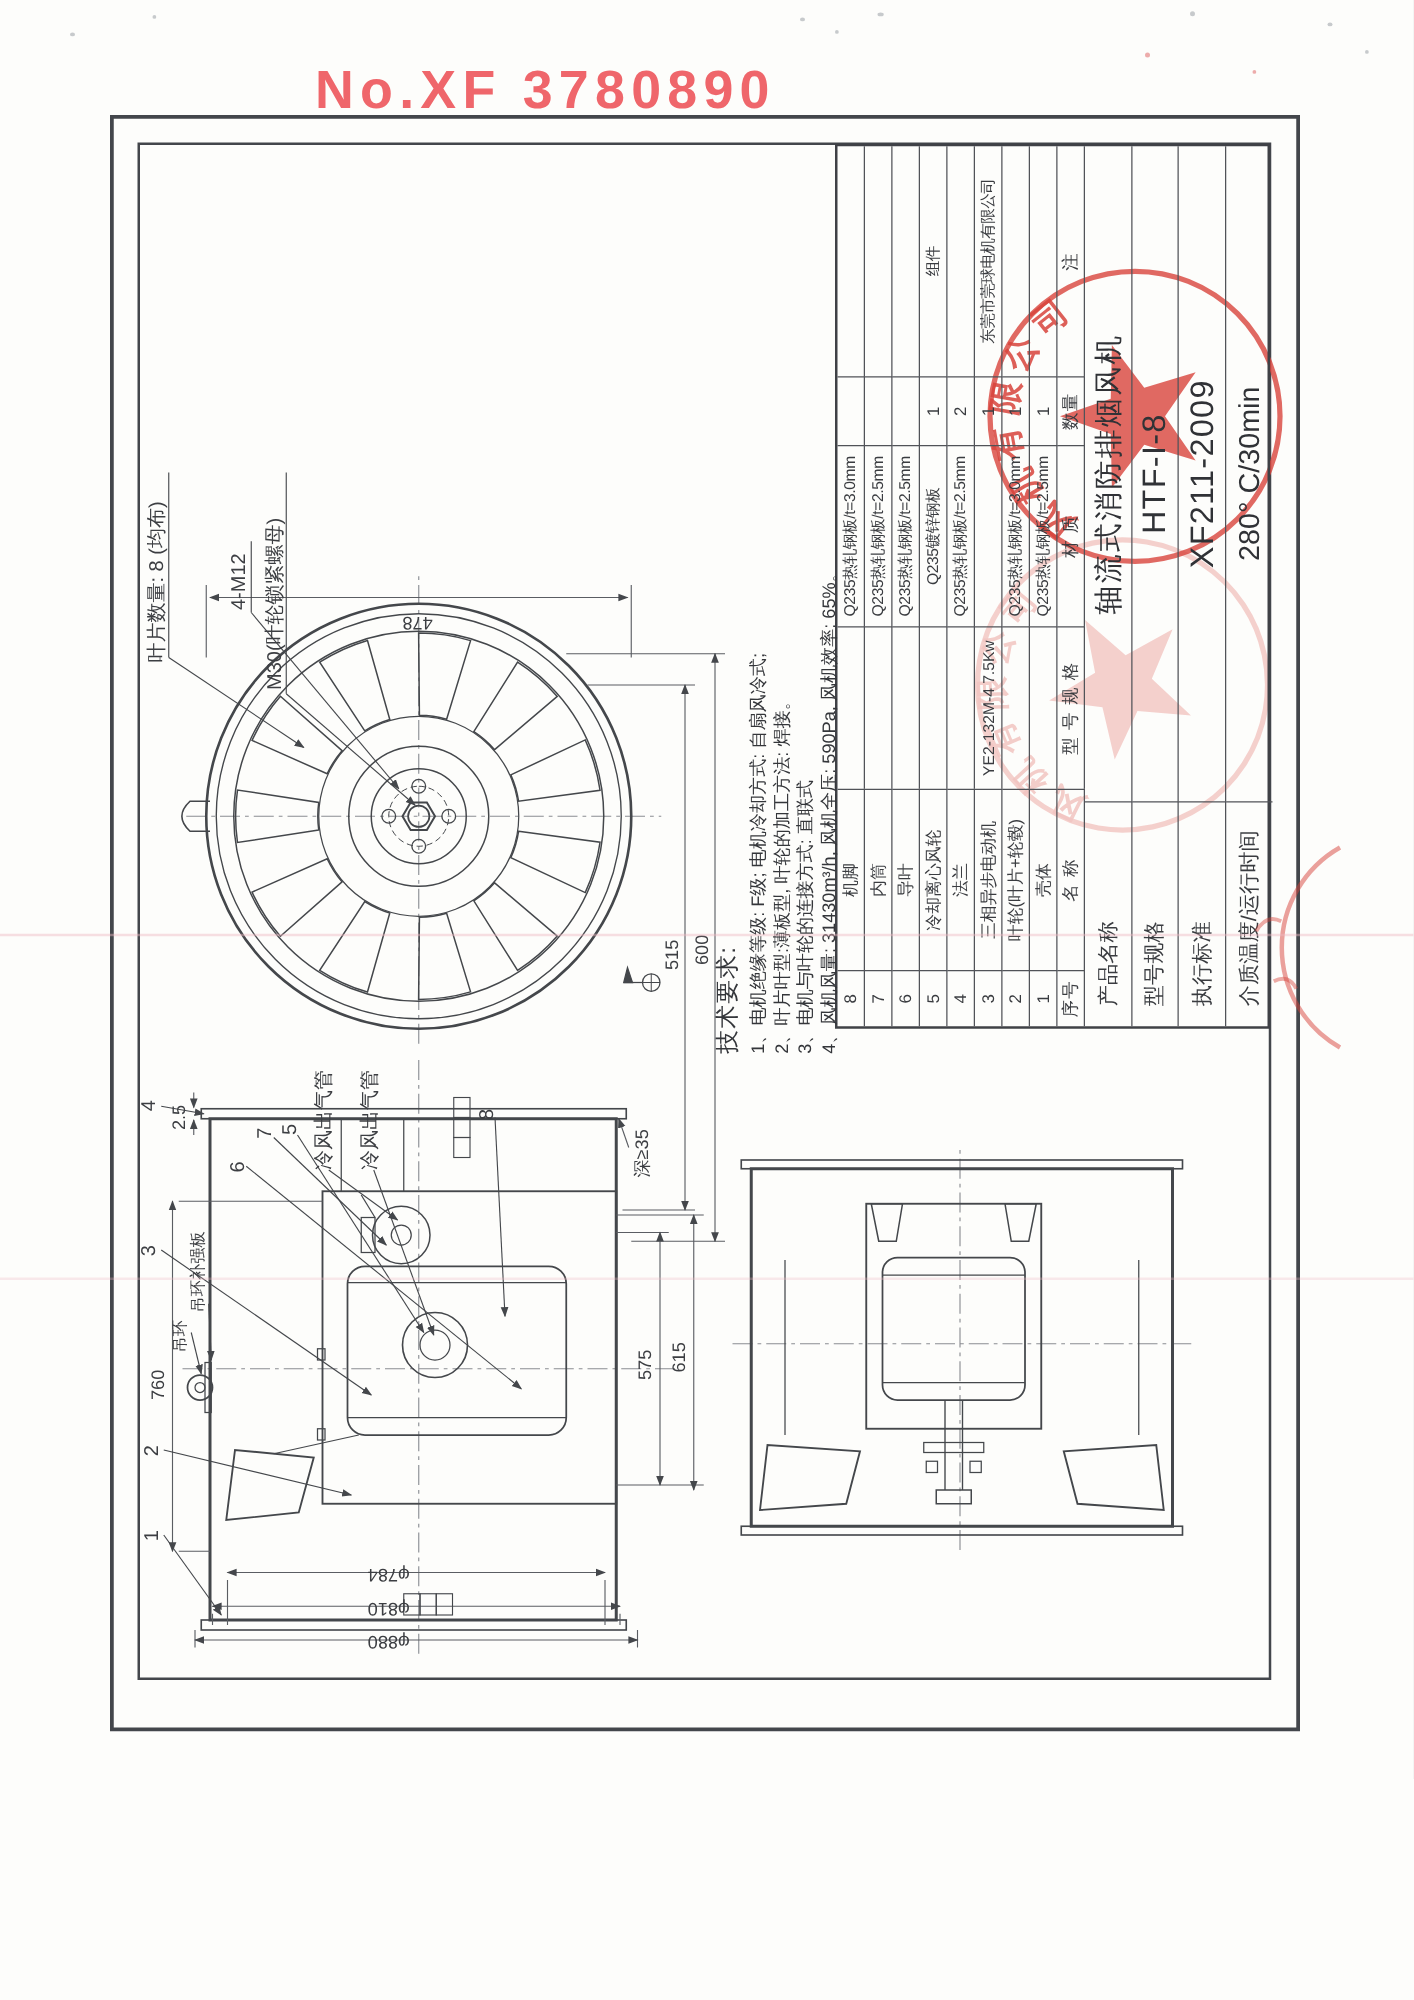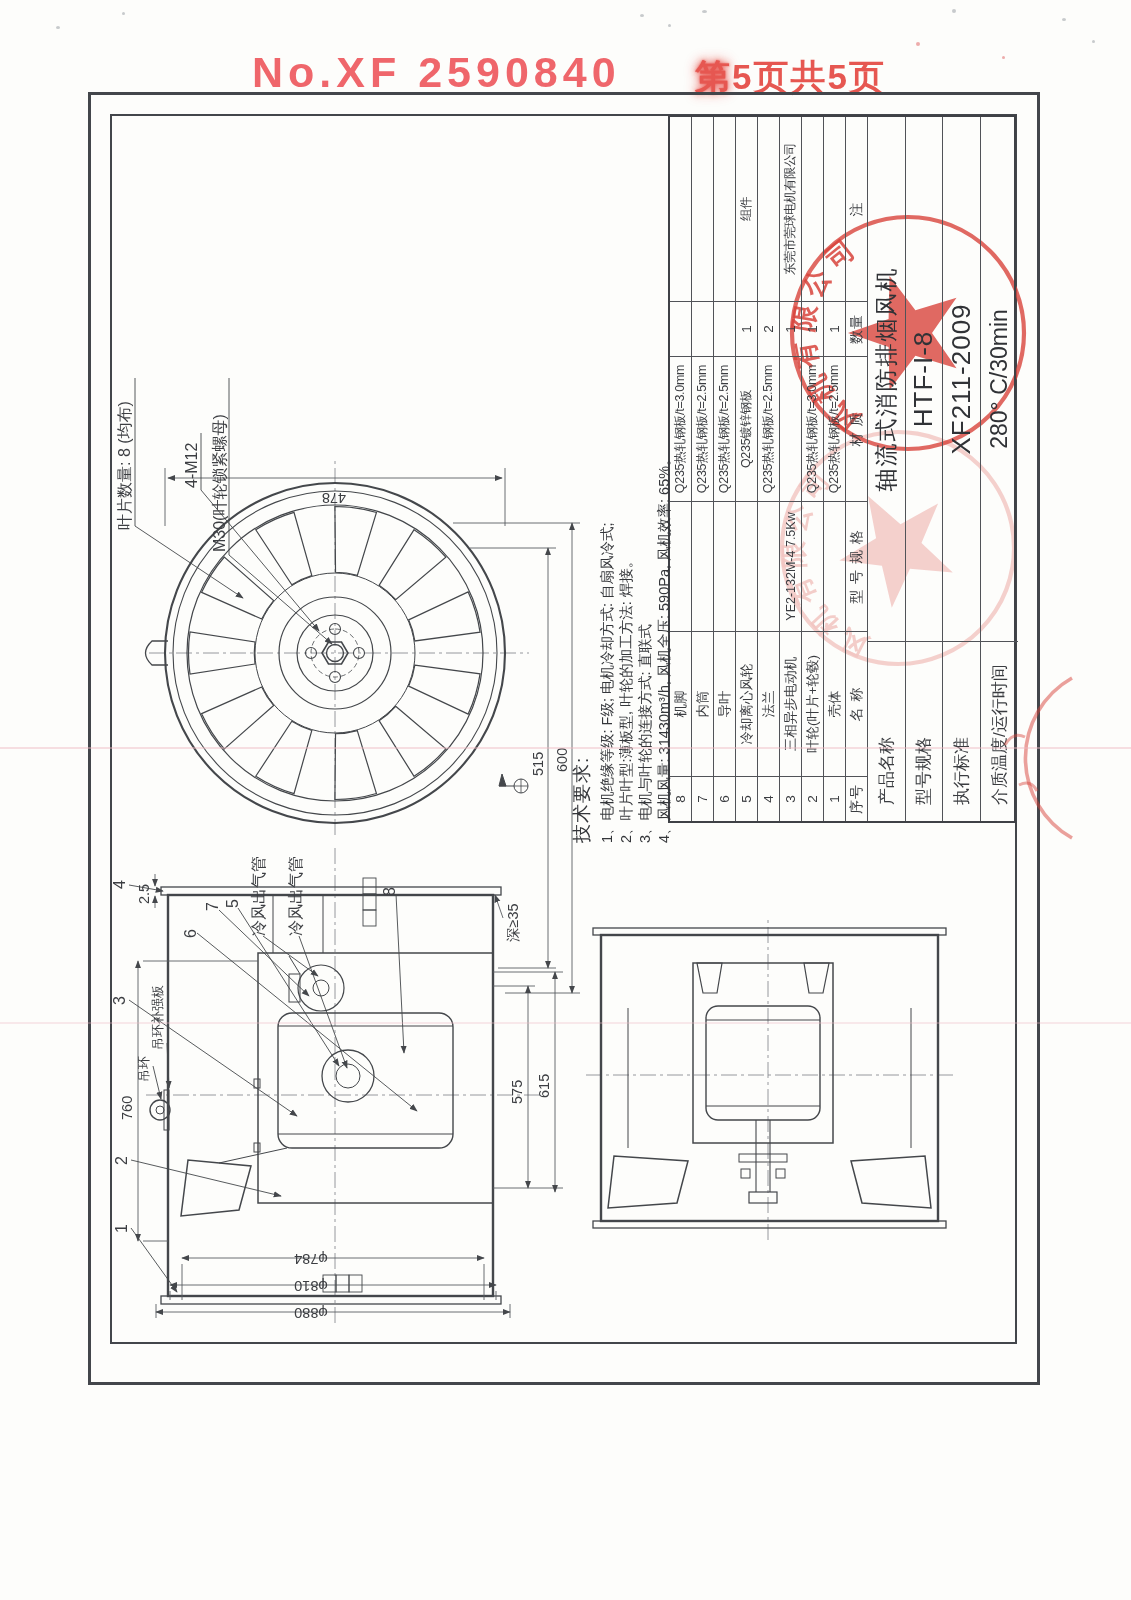--- a/index.html
+++ b/index.html
@@ -48,22 +48,21 @@
   
   .scanline{position:absolute;left:0;width:1131px;height:2px;background:#eeb9c2;opacity:.45;}
   .spk{position:absolute;border-radius:50%;background:#9aa0a6;opacity:.55;}
   .spk.r{background:#e06a6a;}
 </style>
 </head>
 <body>
 
 <div class="page">
 
-  <div class="docno">No.XF 2590840</div>
-  <div class="pageinfo">第5页共5页</div>
+  <div class="docno">No.XF 3780890</div>
 
   <div class="sheet">
     <div class="land">
 
       <svg class="art" width="1293" height="952" viewBox="0 0 1293 952">
         <defs>
           <marker id="arr" viewBox="0 0 10 10" refX="9" refY="5" markerWidth="9" markerHeight="9" orient="auto-start-reverse">
             <path d="M0,1.2 L10,5 L0,8.8 z" fill="#44474b"></path>
           </marker>
           <path id="blade" d="M -11,-80 L -21,-145 A 147 147 0 0 1 21,-145 L 11,-80 A 80 80 0 0 0 -11,-80 Z"></path>

